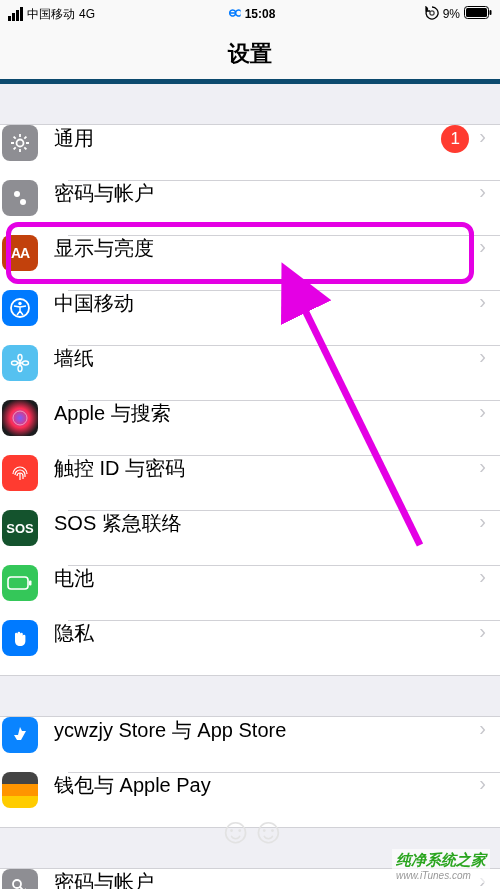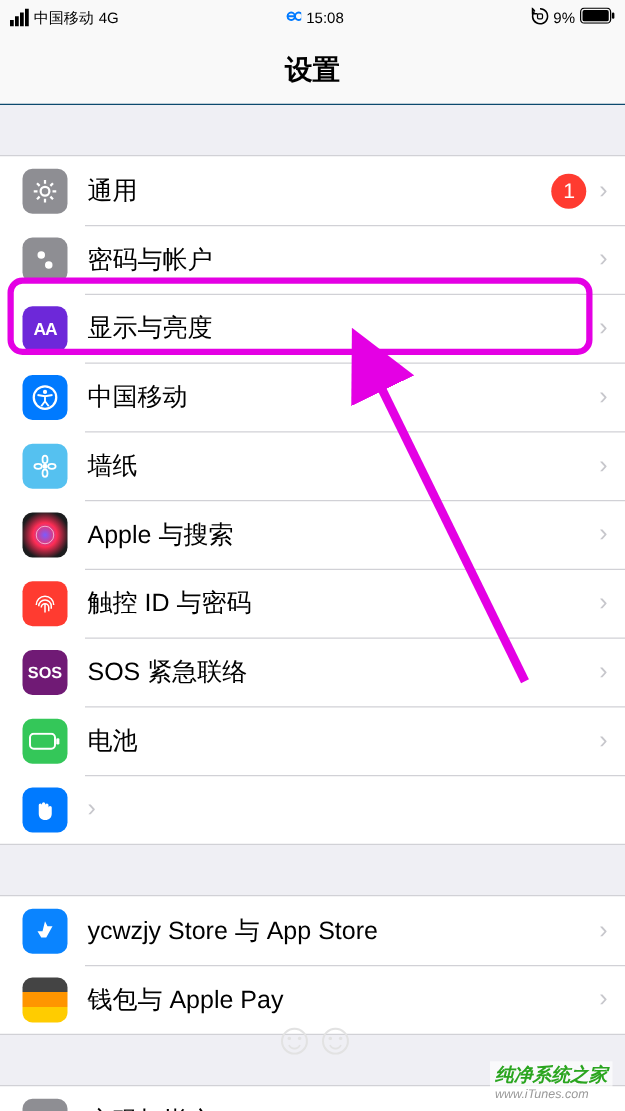--- a/index.html
+++ b/index.html
@@ -28,35 +28,34 @@
   .signal-bars span:nth-child(1){height:5px;}
   .signal-bars span:nth-child(2){height:8px;}
   .signal-bars span:nth-child(3){height:11px;}
   .signal-bars span:nth-child(4){height:14px;}
   .header {
     height: 56px;
     display: flex;
     align-items: center;
     justify-content: center;
     background: #f9f9f9;
-    border-bottom: 1px solid #0c4a6e;
+    border-bottom: 5px solid #0c4a6e;
     font-size: 22px;
     font-weight: 600;
   }
   .spacer { height: 40px; }
   .group {
     background: #fff;
     border-top: 1px solid #d1d1d6;
     border-bottom: 1px solid #d1d1d6;
   }
   .row {
     display: flex;
-    align-items: center;
     height: 55px;
-    padding-left: 18px;
+    padding-left: 2px;
     position: relative;
   }
   .row + .row::before {
     content: "";
     position: absolute;
     left: 68px; right: 0; top: 0;
     height: 1px;
     background: #d1d1d6;
   }
   .icon {
@@ -104,26 +103,26 @@
   }
   .watermark-logo {
     position:absolute; right:10px; bottom:6px;
     font-size:15px; color:#2aa51f; font-weight:bold;
     background:rgba(255,255,255,0.6); padding:2px 4px;font-style:italic;
   }
   .watermark-url { font-size:10px; color:#999; display:block; font-weight:normal;}
   
   .ic-general{background:#8e8e93;}
   .ic-control{background:#8e8e93;}
-  .ic-display{background:#6d28d9;}
+  .ic-display{background:#c2410c;}
   .ic-access{background:#007aff;}
   .ic-wallpaper{background:#55c1f0;}
   .ic-siri{background:#1c1c1e;}
   .ic-touchid{background:#ff3b30;}
-  .ic-sos{background:#701a75;}
+  .ic-sos{background:#14532d;}
   .ic-battery{background:#34c759;}
   .ic-privacy{background:#007aff;}
   .ic-itunes{background:#0a84ff;}
   .ic-wallet{background:#1c1c1e;}
   .ic-passwords{background:#8e8e93;}
 </style>
 </head>
 <body>
 
 <div class="status-bar">
@@ -136,21 +135,21 @@
       </span>
     <span>中国移动</span>
     <span>4G</span>
   </div>
   <div class="status-center">
     <span>
       <svg width="16" height="10" viewBox="0 0 16 10">
           <path d="M5 5a3 3 0 1 1 0 .001M11 5a3 3 0 1 1 0 .001M5 5h6" fill="none" stroke="#007aff" stroke-width="1.5"></path>
         </svg>
     </span>
-    <span style="font-weight:400;">15:08</span>
+    <span style="font-weight:700;">15:08</span>
   </div>
   <div class="status-right">
     <span>
       <svg width="14" height="14" viewBox="0 0 14 14">
           <path d="M7 1a6 6 0 1 1-4.2 1.8M2.8 2.8L1 1v4h4" fill="none" stroke="#000" stroke-width="1.3"></path>
           <rect x="5" y="5" width="4" height="4" rx="1" fill="none" stroke="#000" stroke-width="1"></rect>
         </svg>
     </span>
     <span>9%</span>
     <span>
@@ -259,20 +258,21 @@
     </div>
     <span class="label">电池</span>
     <span class="chevron">›</span>
   </div>
   <div class="row">
     <div class="icon ic-privacy">
       <svg width="22" height="22" viewBox="0 0 22 22">
           <path d="M6 11V7a1.3 1.3 0 0 1 2.6 0V6a1.3 1.3 0 0 1 2.6 0v1a1.3 1.3 0 0 1 2.6 0v2a1.3 1.3 0 0 1 2.6 0v5c0 3-2 5-5.2 5S6 17 6 14z" fill="#fff"></path>
         </svg>
     </div>
+    <span class="label">隐私</span>
     <span class="chevron">›</span>
   </div>
 </div>
 
 <div class="spacer"></div>
 
 <div class="group">
   <div class="row">
     <div class="icon ic-itunes">
       <svg width="22" height="22" viewBox="0 0 22 22">

